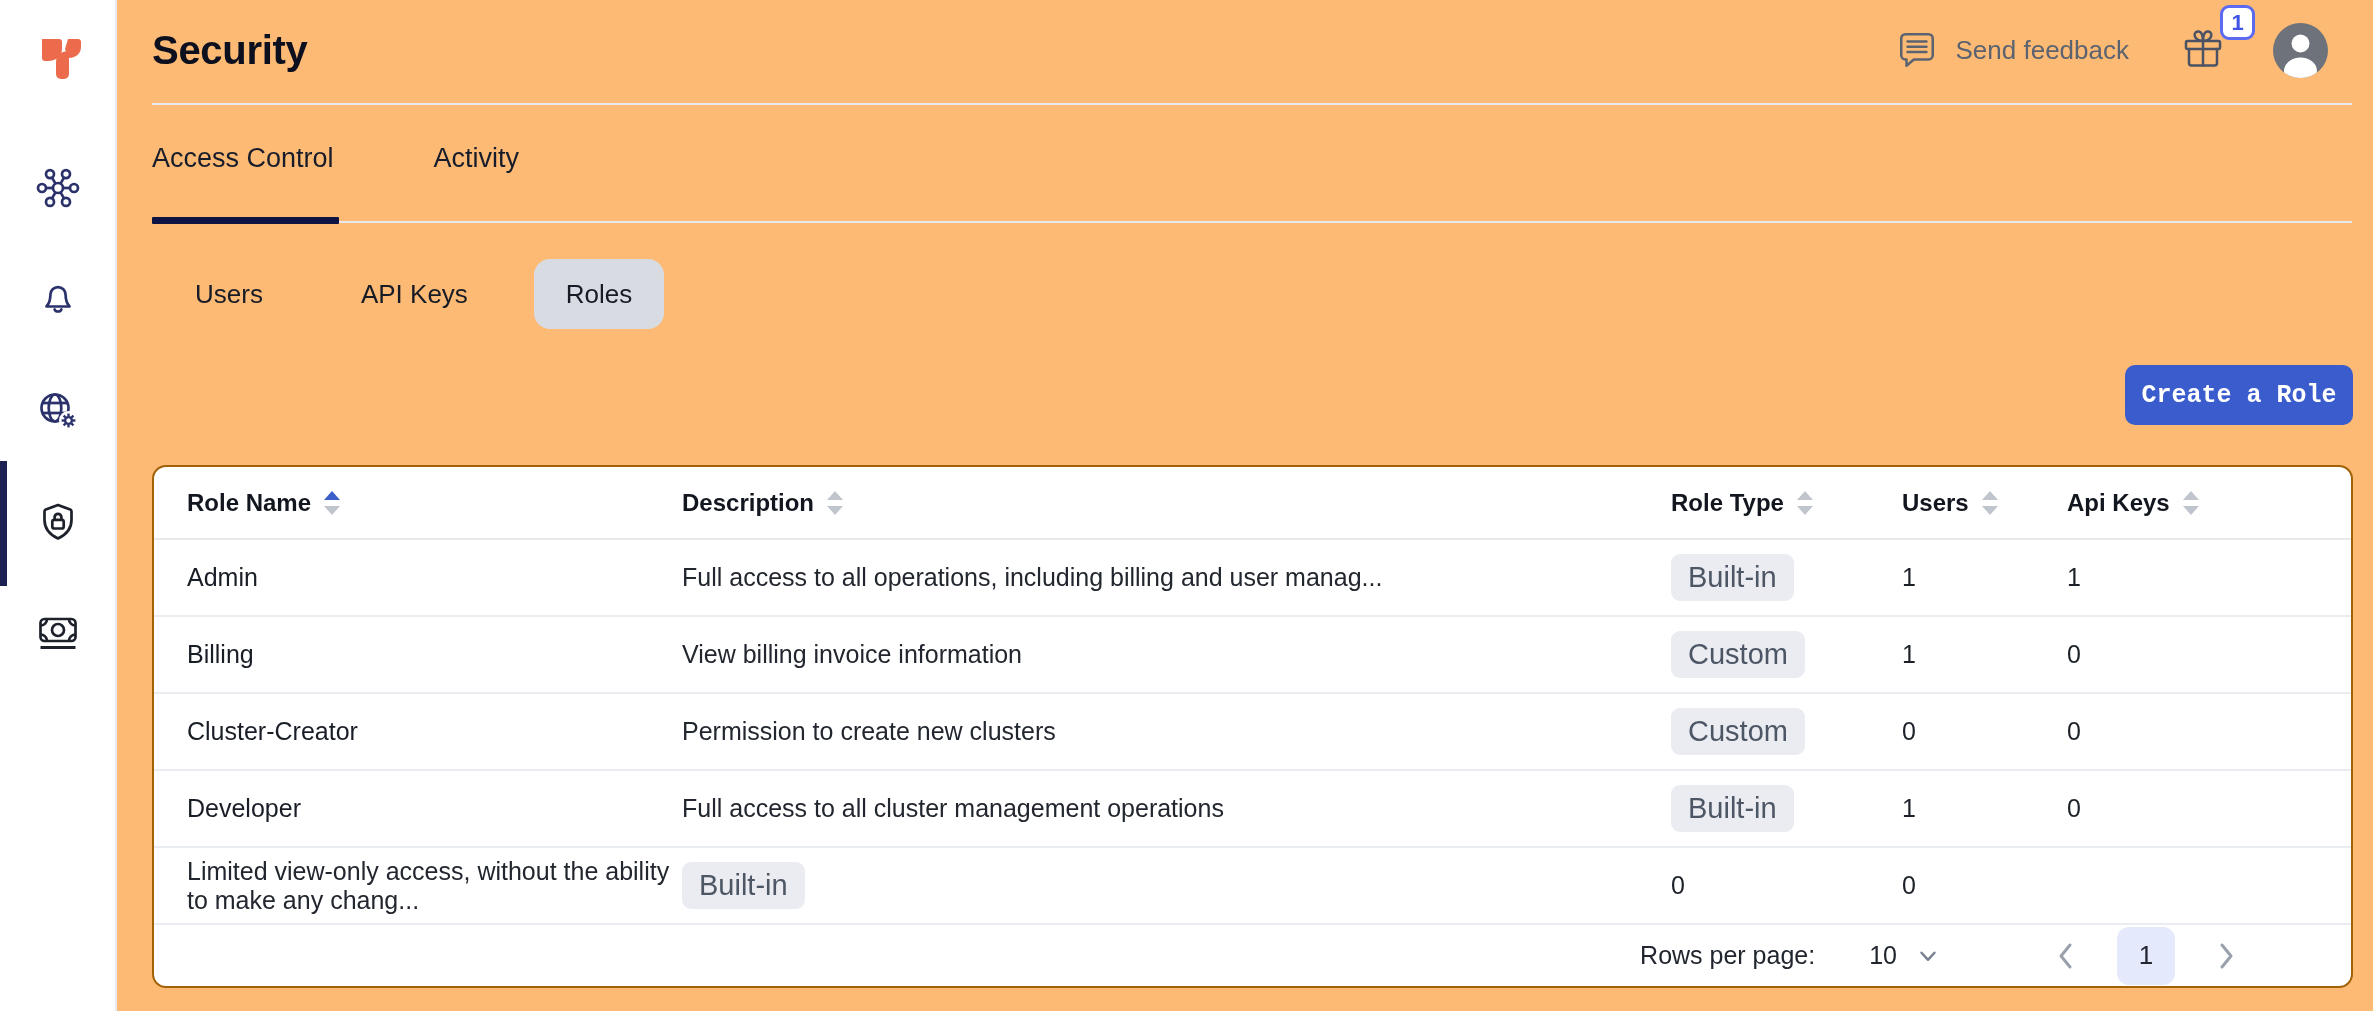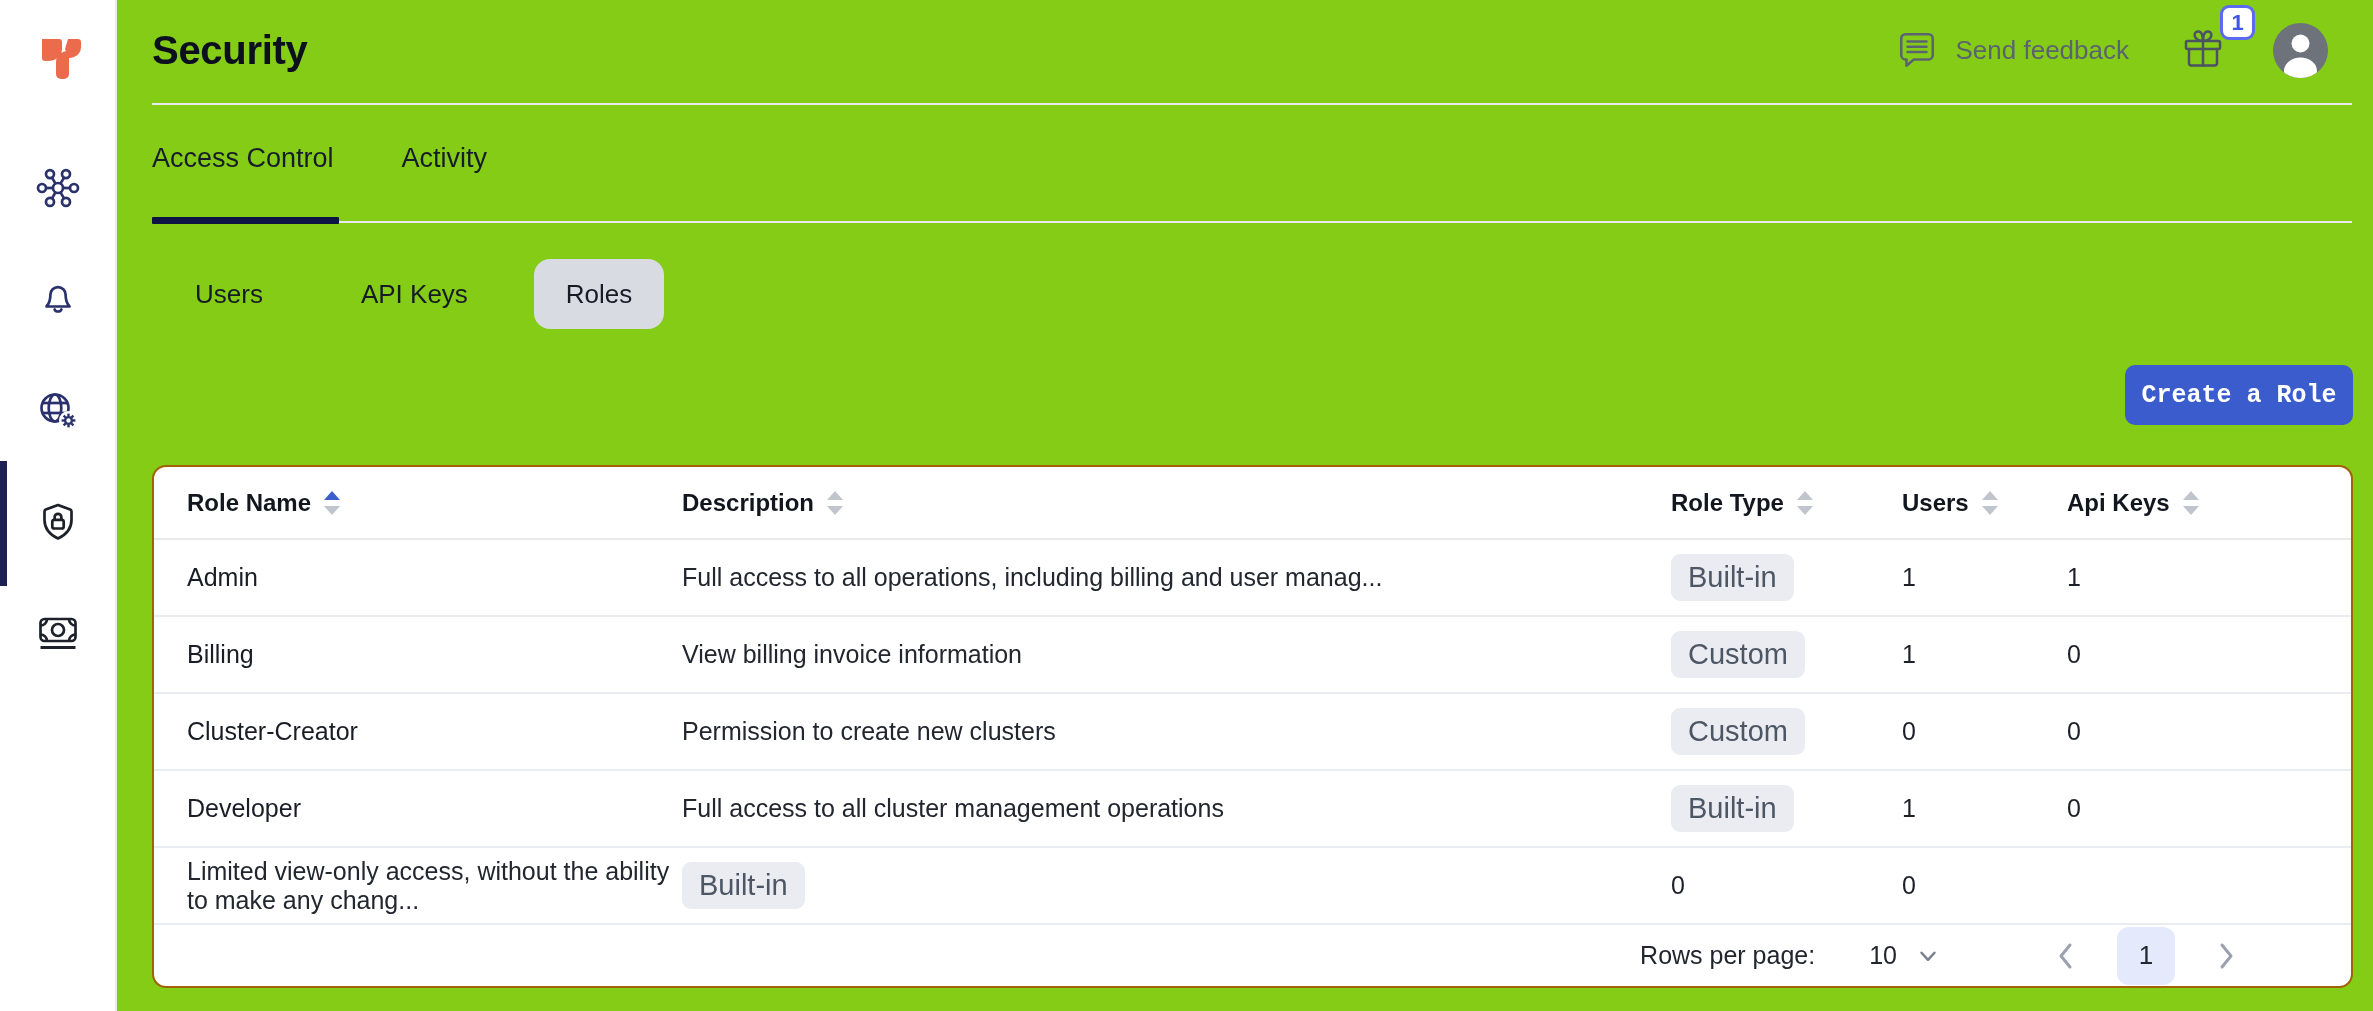--- a/index.html
+++ b/index.html
@@ -1,37 +1,37 @@
 <!DOCTYPE html>
 <html><head>
 <meta charset="utf-8">
 <style>
   * { margin:0; padding:0; box-sizing:border-box; }
   html,body { width:2373px; height:1011px; }
   body { font-family:"Liberation Sans", sans-serif; }
-  .page { position:relative; width:2373px; height:1011px; background:#84cc16; overflow:hidden; }
+  .page { position:relative; width:2373px; height:1011px; background:#fdba74; overflow:hidden; }
 
   
   .sidebar { position:absolute; left:0; top:0; width:117px; height:1011px; background:#ffffff; border-right:2px solid #e9ebf0; z-index:5; }
   .logo { position:absolute; left:32px; top:30px; width:56px; height:56px; cursor:pointer; }
   .nav-item { position:absolute; left:50%; transform:translateX(-50%); width:48px; height:48px; display:flex; align-items:center; justify-content:center; cursor:pointer; }
   .nav-1 { top:164px; } .nav-2 { top:274px; } .nav-3 { top:386px; } .nav-4 { top:499px; } .nav-5 { top:609px; }
   .active-bar { position:absolute; left:0; top:461px; width:7px; height:125px; background:#1b2153; }
 
   
   .page-title { position:absolute; left:152px; top:28px; font-size:40px; font-weight:700; color:#0b0f1e; letter-spacing:-0.3px; }
   .header-divider { position:absolute; left:152px; right:21px; top:103px; height:2px; background:#e8eaf0; }
   .header-right { position:absolute; top:18px; right:45px; height:64px; display:flex; align-items:center; }
   .feedback-btn { display:flex; align-items:center; gap:18px; color:#5c6370; font-size:26px; cursor:pointer; }
   .gift-wrap { position:relative; margin-left:52px; cursor:pointer; }
   .gift-badge { position:absolute; top:-22px; right:-30px; min-width:35px; height:35px; padding:0 5px; background:#ffffff; border:3px solid #5b6af0; border-radius:9px; color:#4054e6; font-size:22px; font-weight:600; display:flex; align-items:center; justify-content:center; }
   .avatar { margin-left:48px; width:55px; height:55px; border-radius:50%; background:#6d727b; overflow:hidden; cursor:pointer; flex:none; }
 
   
-  .tabs { position:absolute; left:152px; top:136px; display:flex; gap:68px;align-items:flex-end; }
+  .tabs { position:absolute; left:152px; top:136px; display:flex; gap:100px;align-items:flex-end; }
   .tab { font-size:27px; color:#171c2b; height:44px; display:flex; align-items:center; cursor:pointer; }
   .tabs-divider { position:absolute; left:152px; right:21px; top:221px; height:2px; background:#e7e9ee; }
   .tab-underline { position:absolute; left:152px; top:217px; width:187px; height:7px; background:#0d1342; border-radius:1px; z-index:2; }
 
   
   .subtabs { position:absolute; left:163px; top:259px; display:flex; gap:34px; }
   .subtab { height:70px; padding:0 32px; display:flex; align-items:center; font-size:26px; color:#161b26; border-radius:16px; cursor:pointer; }
   .subtab.active { background:#d8dbe1; }
 
   

